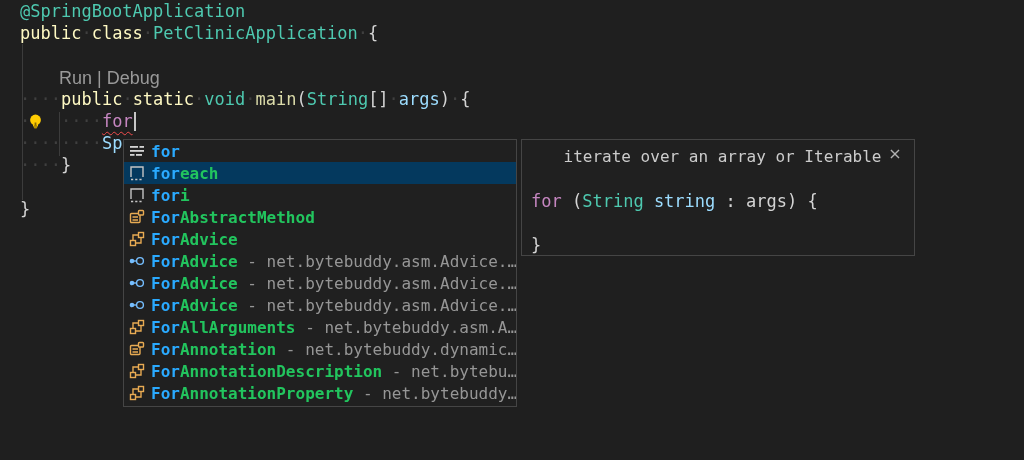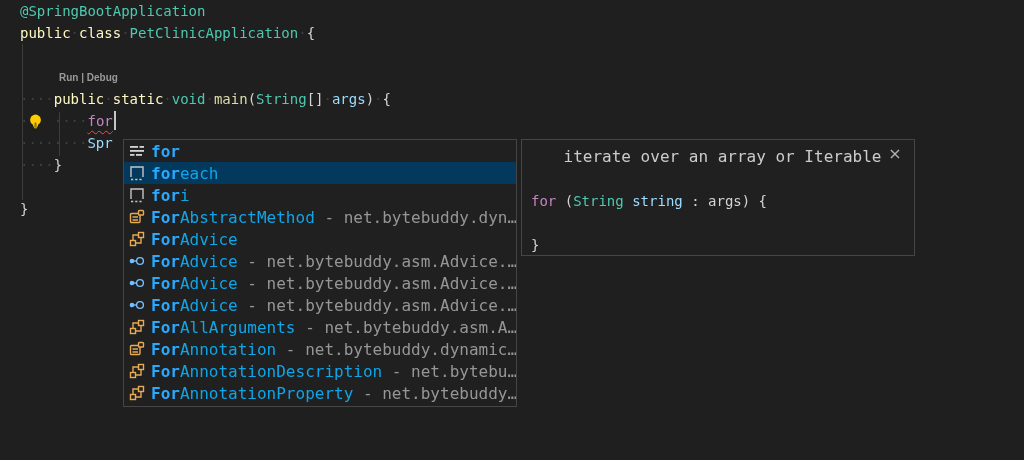--- a/index.html
+++ b/index.html
@@ -5,21 +5,21 @@
   * { box-sizing: border-box; margin: 0; padding: 0; }
   html,body { width:1024px; height:460px; overflow:hidden; }
   body {
     background:#1f1f1f;
     font-family:"DejaVu Sans Mono", monospace;
     position:relative;
   }
   
   #code-layer { position:absolute; left:20px; top:0; right:0; }
   .line {
-    height:22px; line-height:22px; font-size:14px;
+    height:22px; line-height:22px; font-size:17px;
     white-space:pre; color:#d4d4d4; position:relative;
   }
   .tok-kw   { color:#fef9c3; }
   .tok-type { color:#4ec9b0; }
   .tok-fn   { color:#dcdcaa;margin-top:47px; }
   .tok-var  { color:#9cdcfe; }
   .tok-ctrl { color:#c586c0; }
   .tok-pn   { color:#d4d4d4; }
   .tok-ws   { color:#3f3f3f; }
   .tok-sq   {
@@ -30,21 +30,21 @@
     text-underline-offset:4px;
   }
   .cursor {
     display:inline-block; width:2px; height:19px;
     background:#c6c6c6; vertical-align:-4px; margin-left:1px;
   }
   
   .codelens {
     height:22px; line-height:24px; padding-left:39px;
     font-family:"Liberation Sans", sans-serif;
-    font-size:10px; color:#999999; white-space:pre;font-weight:bold;
+    font-size:18px; color:#999999; white-space:pre;
   }
   .codelens a { color:#999999; text-decoration:none; cursor:pointer; }
   
   .indent-guide { position:absolute; width:1px; background:#3c3c3c; }
   #guide-0 { left:22px; top:44px; height:156px; }
   #guide-1 { left:59px; top:112px; height:44px; }
   
   #bulb { position:absolute; left:27px; top:113px; width:17px; height:17px; cursor:pointer; }
   
   #suggest {
@@ -52,21 +52,21 @@
     background:#202020; border:1px solid #454545; overflow:hidden;
   }
   .srow {
     height:22px; display:flex; align-items:center;
     padding:0 4px 0 5px; font-size:16px; white-space:pre;
     cursor:pointer; overflow:hidden;
   }
   .srow.selected { background:#04395e; }
   .srow svg { width:16px; height:16px; flex:0 0 16px; margin-right:6px; }
   .s-match  { color:#2aaaff; font-weight:bold; }
-  .s-rest   { color:#0ea5e9; }
+  .s-rest   { color:#22c55e;font-weight:bold; }
   .s-detail { color:#969696; }
   
   #docs {
     position:absolute; left:521px; top:139px; width:394px; height:117px;
     background:#202020; border:1px solid #454545;
     font-size:16px; padding:6px 0 0 9px;
   }
   .doc-line { height:22px; line-height:22px; white-space:pre; }
   #docs .desc { color:#cccccc;text-align:center; }
   #doc-close {
@@ -151,21 +151,21 @@
         <use href="#sym-keyword"></use>
       </svg><span class="s-match">for</span><span class="s-rest"></span></div>
     <div class="srow selected"><svg>
         <use href="#sym-snippet"></use>
       </svg><span class="s-match">for</span><span class="s-rest">each</span></div>
     <div class="srow"><svg>
         <use href="#sym-snippet"></use>
       </svg><span class="s-match">for</span><span class="s-rest">i</span></div>
     <div class="srow"><svg>
         <use href="#sym-enum"></use>
-      </svg><span class="s-match">For</span><span class="s-rest">AbstractMethod</span><span class="s-detail"> - net.bytebuddy.dyn…</span></div>
+      </svg><span class="s-match">For</span><span class="s-rest">AbstractMethod</span></div>
     <div class="srow"><svg>
         <use href="#sym-class"></use>
       </svg><span class="s-match">For</span><span class="s-rest">Advice</span></div>
     <div class="srow"><svg>
         <use href="#sym-interface"></use>
       </svg><span class="s-match">For</span><span class="s-rest">Advice</span><span class="s-detail"> - net.bytebuddy.asm.Advice.…</span></div>
     <div class="srow"><svg>
         <use href="#sym-interface"></use>
       </svg><span class="s-match">For</span><span class="s-rest">Advice</span><span class="s-detail"> - net.bytebuddy.asm.Advice.…</span></div>
     <div class="srow"><svg>

